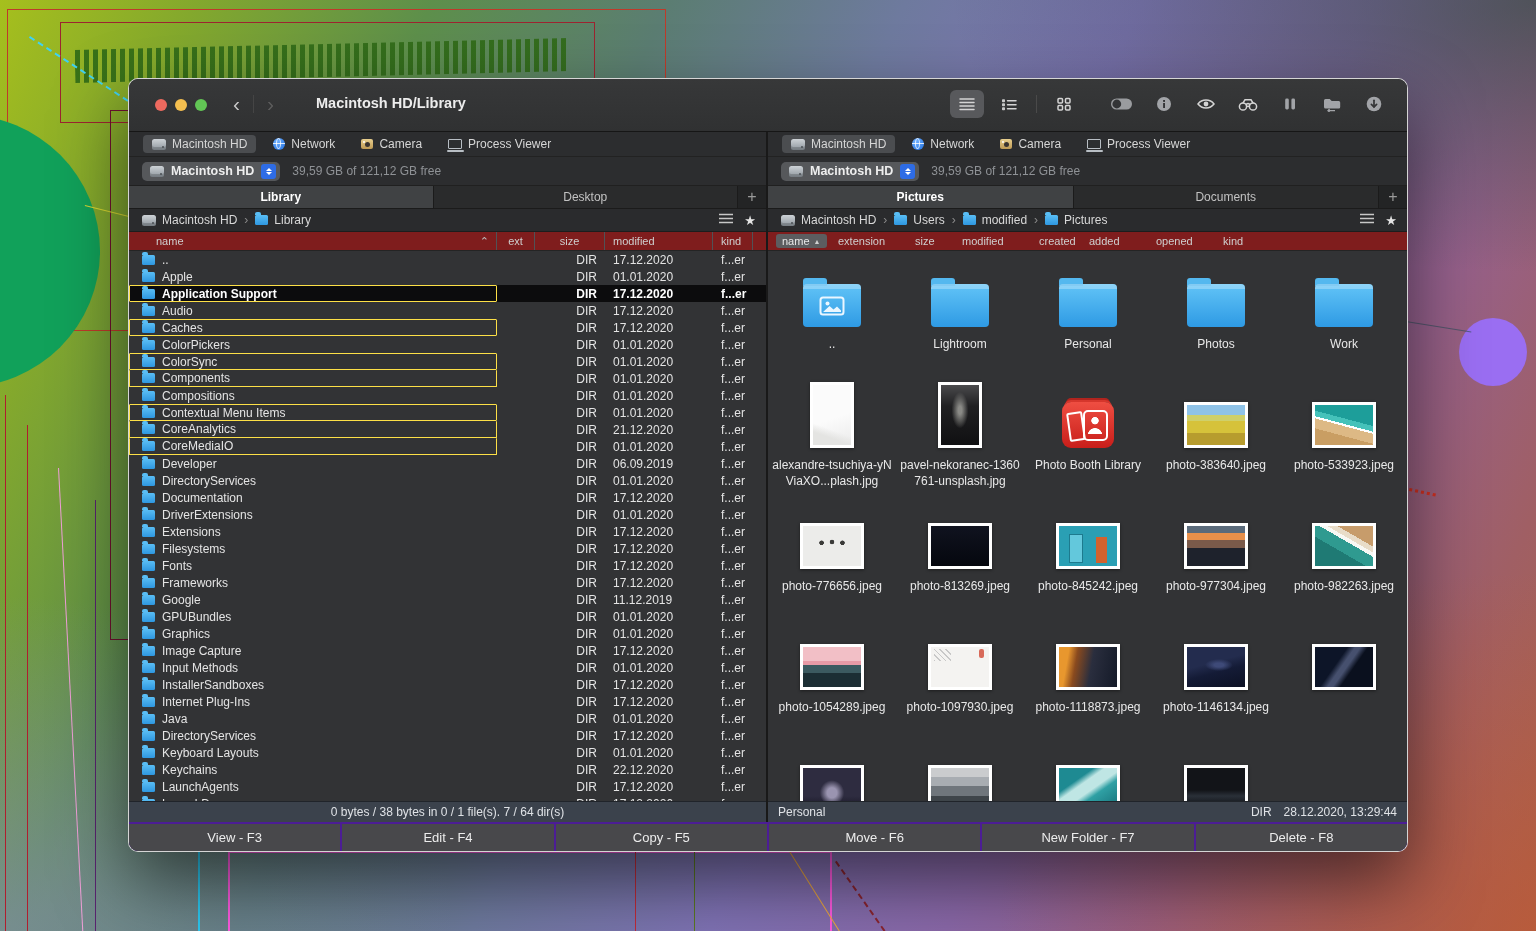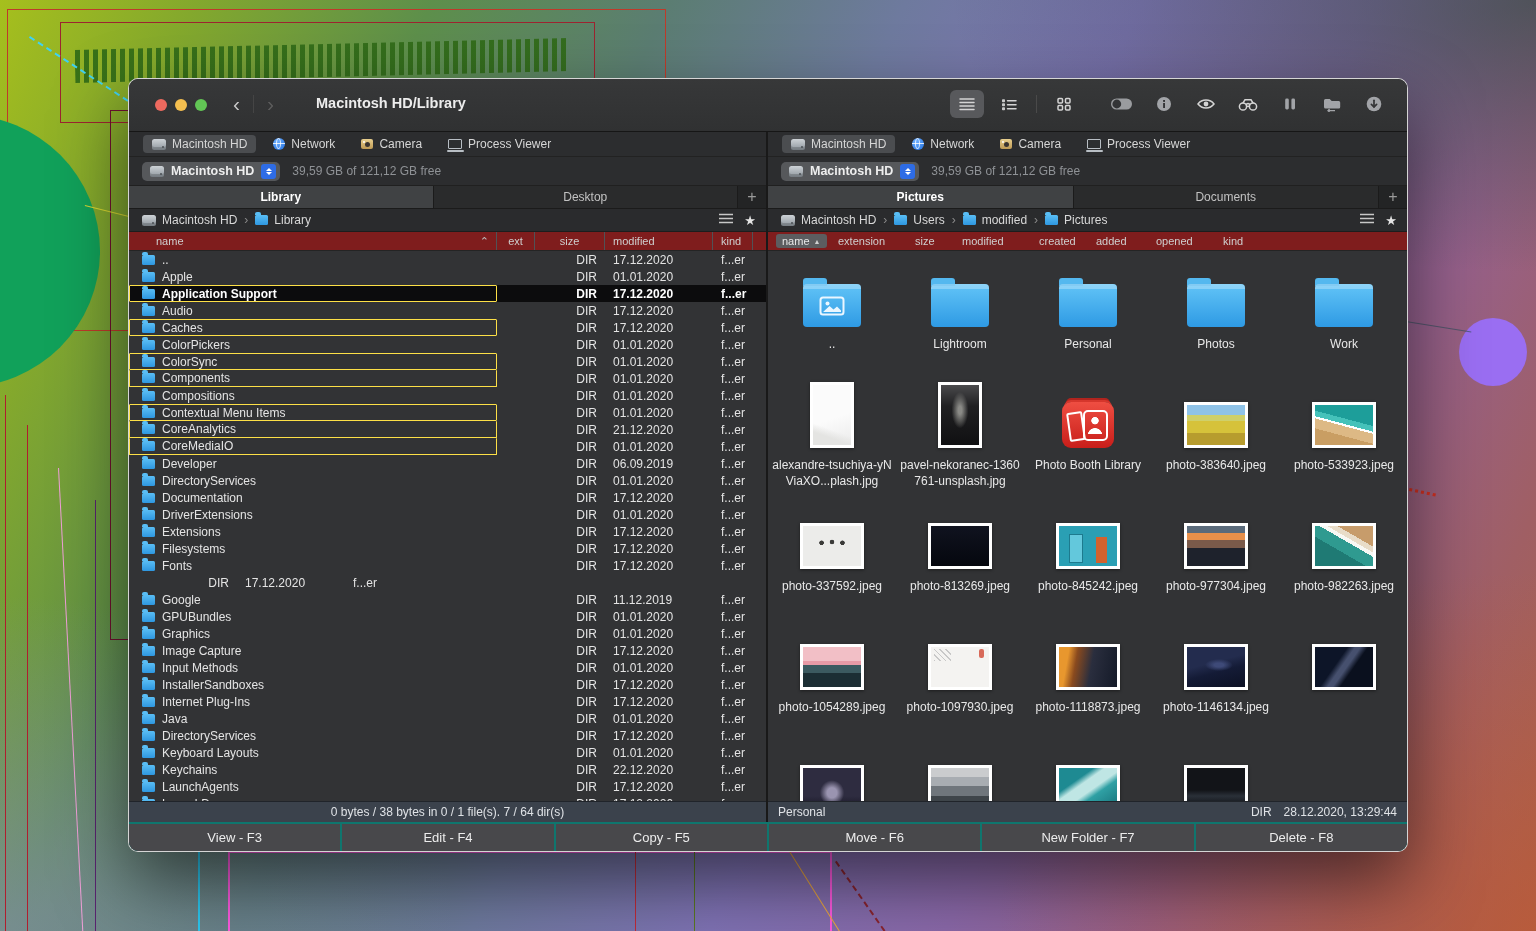--- a/index.html
+++ b/index.html
@@ -152,21 +152,21 @@
   .st-milkyway{background:linear-gradient(125deg,#0d1528 0 38%,#46506e 47% 53%,#0a101e 62%);}
   .st-stargazer{background:radial-gradient(ellipse 30% 45% at 50% 62%,#9a94b0 0 28%,transparent 70%),linear-gradient(180deg,#2e2c40 0 70%,#191826);}
   .st-fog{background:linear-gradient(180deg,#caccce 0 22%,#a8adb2 22% 45%,#6f767c 45% 70%,#3e454a 70%);}
   .st-seafoam{background:linear-gradient(145deg,#1e8a92 0 30%,#bfe6e4 40% 55%,#2fa0a4 65%,#17727a);}
   .st-darknight{background:linear-gradient(180deg,#121418 0 55%,#2a3038 70%,#0a0c10);}
 
   .panestatus{flex:0 0 20px;background:#3b424c;border-top:1px solid #20242a;display:flex;align-items:center;justify-content:center;font-size:12px;color:#dfe2e6;}
   .panestatus.rstyle{justify-content:space-between;padding:0 10px;}
   .panestatus .sr{display:flex;gap:12px;}
 
-  .fnbar{flex:0 0 27px;display:grid;grid-template-columns:repeat(6,1fr);gap:2px;background:#0f766e;padding-top:2px;text-align:right;}
+  .fnbar{flex:0 0 27px;display:grid;grid-template-columns:repeat(6,1fr);gap:2px;background:#4c1d95;padding-top:2px;text-align:right;}
   .fnbtn{background:#48484b;color:#ececec;font-size:13px;display:flex;align-items:center;justify-content:center;}
 
   
   .pic{position:relative;display:inline-block;}
   .ic-disk{width:14px;height:11px;border-radius:2.5px;background:linear-gradient(180deg,#cdd2d6,#8f979e);box-shadow:inset 0 -3px 0 rgba(0,0,0,.18);}
   .ic-disk::after{content:'';position:absolute;right:2px;bottom:2px;width:2px;height:2px;border-radius:50%;background:#4a4f54;}
   .ic-network{width:12px;height:12px;border-radius:50%;background:radial-gradient(circle at 35% 30%,#6fb0ff,#1f6fe0);}
   .ic-network::before{content:'';position:absolute;left:0;top:5px;width:12px;height:1px;background:rgba(255,255,255,.8);}
   .ic-network::after{content:'';position:absolute;left:3px;top:0;width:5px;height:11px;border:1px solid rgba(255,255,255,.8);border-radius:50%;box-sizing:border-box;}
   .ic-camera{width:12px;height:10px;border-radius:2px;background:linear-gradient(180deg,#e8cf8e,#bf9a54);}
@@ -593,20 +593,24 @@
               <div class="fsmall"></div>
               <span>Fonts</span>
             </div>
             <div class="lext"></div>
             <div class="lsize">DIR</div>
             <div class="lmod">17.12.2020</div>
             <div class="lkind">f...er</div>
             <div class="lfill"></div>
           </div>
           <div class="lrow">
+            <div class="lname">
+              <div class="fsmall"></div>
+              <span>Frameworks</span>
+            </div>
             <div class="lext"></div>
             <div class="lsize">DIR</div>
             <div class="lmod">17.12.2020</div>
             <div class="lkind">f...er</div>
             <div class="lfill"></div>
           </div>
           <div class="lrow">
             <div class="lname">
               <div class="fsmall"></div>
               <span>Google</span>
@@ -829,21 +833,21 @@
           <div class="rch" style="left: 8px;">
             <span class="pill">
               <span>name</span>
               <span class="arrow">▲</span>
             </span>
           </div>
           <div class="rch" style="left: 70px;">extension</div>
           <div class="rch" style="left: 147px;">size</div>
           <div class="rch" style="left: 194px;">modified</div>
           <div class="rch" style="left: 271px;">created</div>
-          <div class="rch" style="left: 328px;">added</div>
+          <div class="rch" style="left: 321px;">added</div>
           <div class="rch" style="left: 388px;">opened</div>
           <div class="rch" style="left: 455px;">kind</div>
         </div>
       <div class="content">
           <div class="grid">
             <div class="gitem">
               <div class="gicon">
                 <div class="gfolder">
                   <div class="gglyph">
                     <svg width="26" height="20" viewBox="0 0 26 20">
@@ -909,21 +913,21 @@
             <div class="gitem">
               <div class="gicon">
                 <div class="th landscape st-beach"></div>
               </div>
               <div class="glabel">photo-533923.jpeg</div>
             </div>
             <div class="gitem">
               <div class="gicon">
                 <div class="th landscape st-cups"></div>
               </div>
-              <div class="glabel">photo-337592.jpeg</div>
+              <div class="glabel">photo-776656.jpeg</div>
             </div>
             <div class="gitem">
               <div class="gicon">
                 <div class="th landscape st-darknavy"></div>
               </div>
               <div class="glabel">photo-813269.jpeg</div>
             </div>
             <div class="gitem">
               <div class="gicon">
                 <div class="th landscape st-doors"></div>

